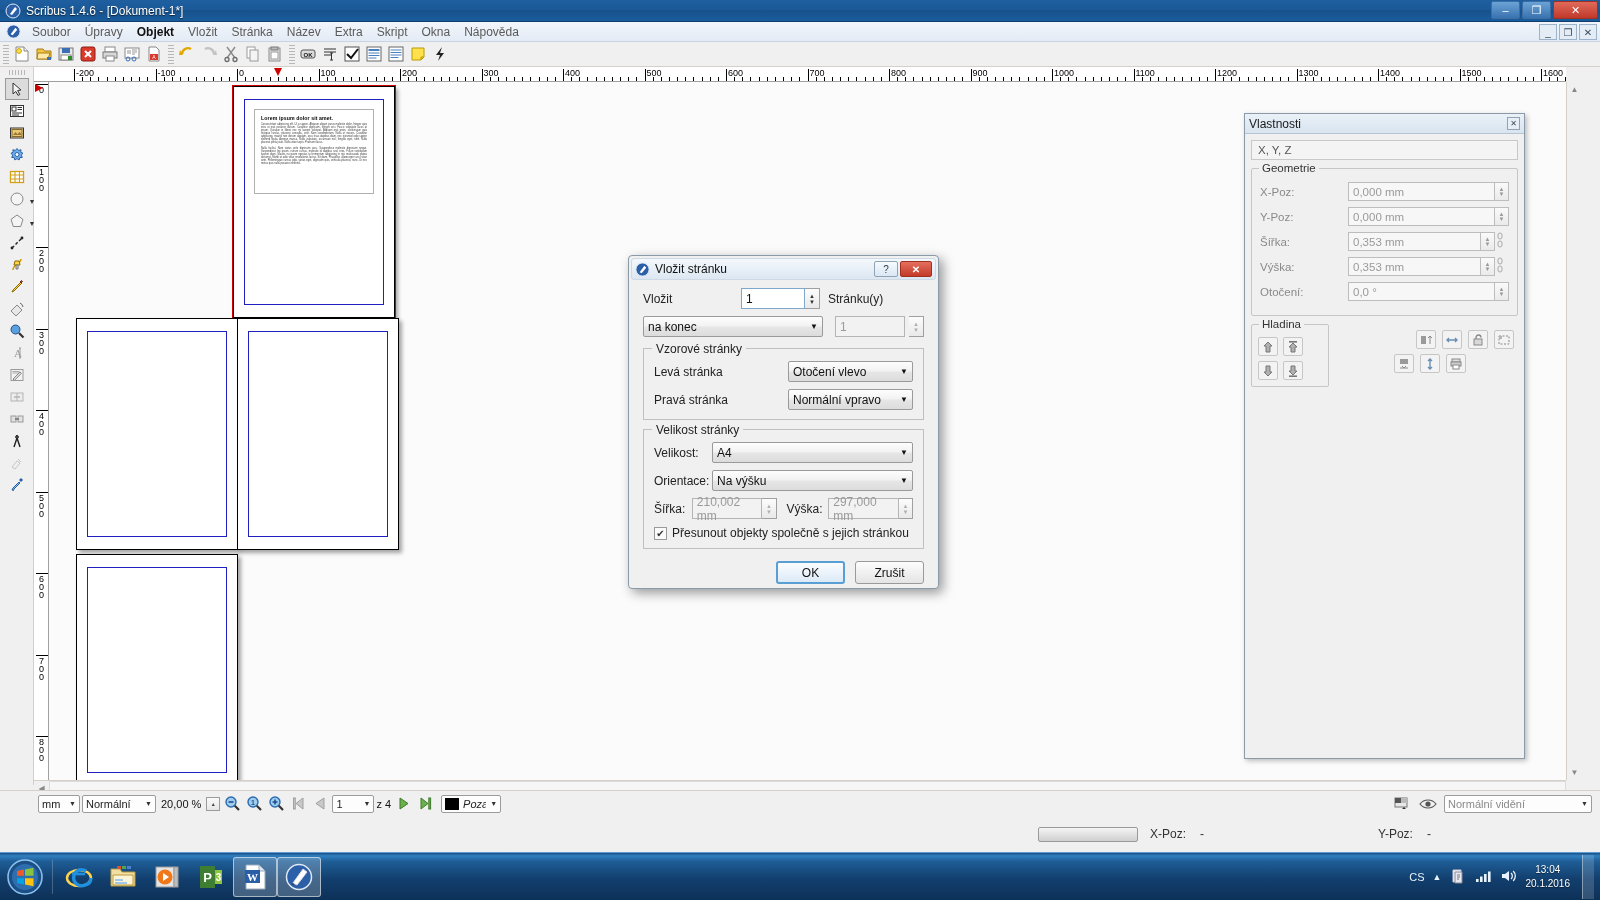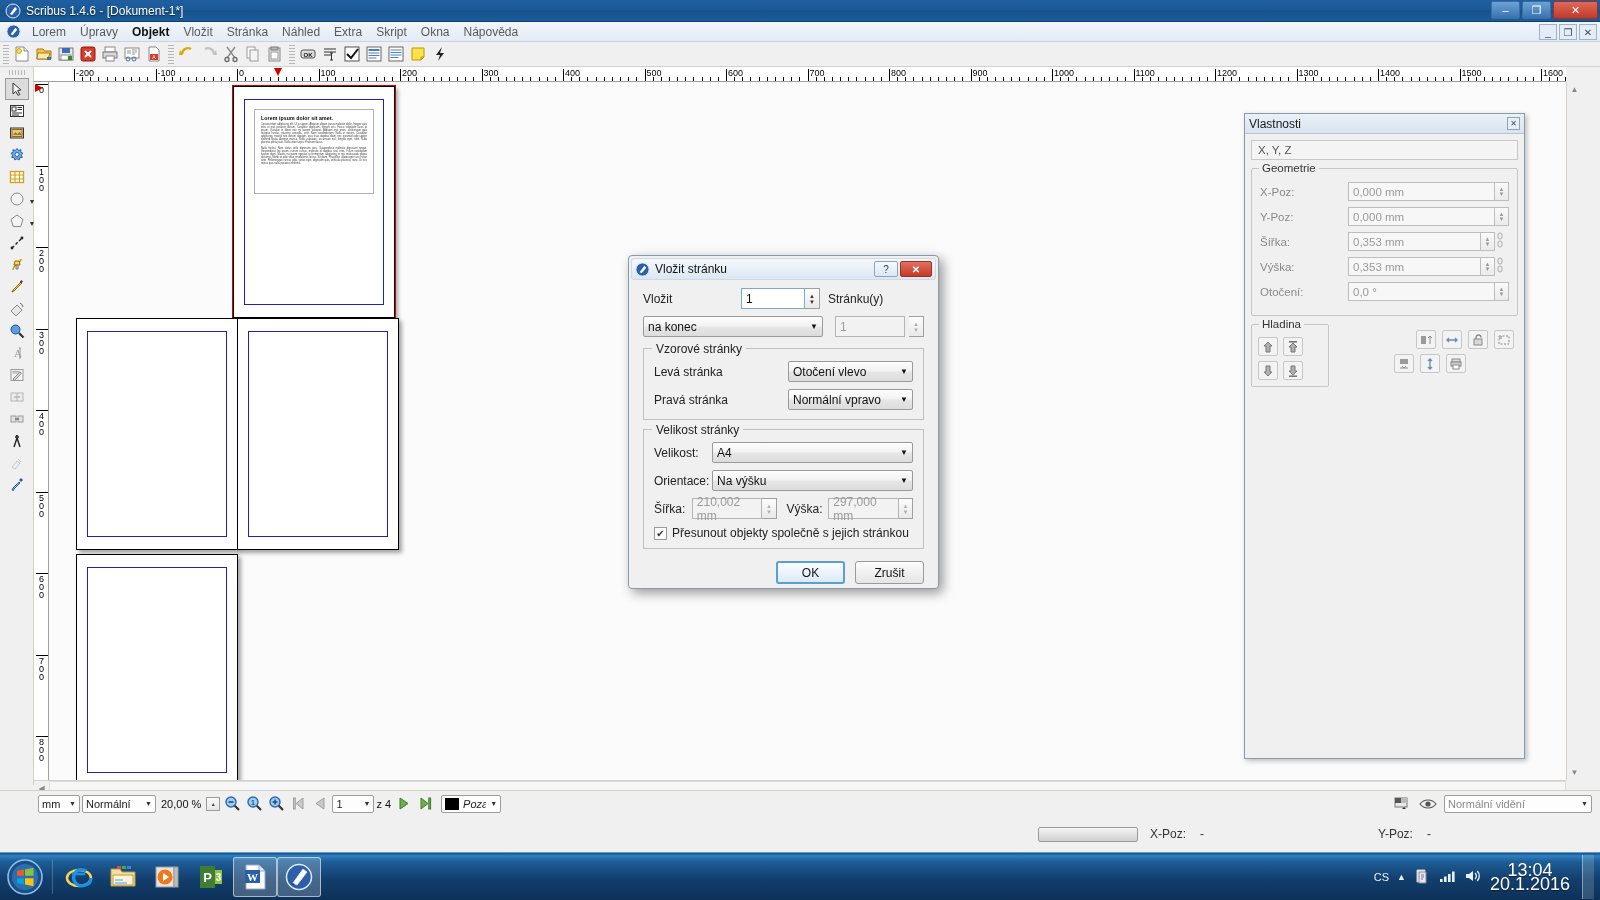--- a/index.html
+++ b/index.html
@@ -220,21 +220,21 @@
     position:absolute; left:0; top:852px; width:1600px; height:48px;
     background:linear-gradient(to bottom,#1c4e82 0%,#2f7fc0 6%,#1e5d96 18%,#123f6e 55%,#0d3158 100%);
     border-top:1px solid #5b9bd5;
     display:flex; align-items:center;
   }
   .startorb { width:46px; height:40px; margin-left:2px; display:flex; align-items:center; justify-content:center; }
   .tbsep { width:1px; height:34px; background:rgba(255,255,255,.22); margin:0 4px;}
   .tbapp { width:44px; height:40px; display:flex; align-items:center; justify-content:center; border-radius:3px;}
   .tbapp.open { background:rgba(255,255,255,.22); border:1px solid rgba(255,255,255,.55);}
   .tray { margin-left:auto; display:flex; align-items:center; gap:8px; padding-right:6px; color:#e8f2fb; font-size:11px;}
-  .clock { text-align:center; line-height:14px; font-size:18px; color:#fff; text-shadow:0 1px 1px rgba(0,0,0,.5);}
+  .clock { text-align:center; line-height:14px; font-size:10px; color:#fff; text-shadow:0 1px 1px rgba(0,0,0,.5);}
   .showdesk { width:12px; height:44px; background:rgba(255,255,255,.16); border-left:1px solid rgba(255,255,255,.4); margin-left:4px;}
 
   
   .coordstrip { position:absolute; left:0; top:816px; width:1600px; height:36px; background:#f0f0f0;
       display:flex; align-items:center; }
   .cs-cell { border-left:1px solid #cfcfcf; border-right:1px solid #cfcfcf; height:22px; display:flex;
       align-items:center; padding:0 6px; font-size:12px; color:#333;}
   .progress { width:100px; height:15px; border:1px solid #9a9a9a; background:linear-gradient(#f5f5f5,#cfcfcf); border-radius:2px;}
 </style>
 </head>
@@ -257,26 +257,26 @@
     </div>
   </div>
 
   <div class="menubar">
     <span class="mb-icon">
       <svg width="15" height="15" viewBox="0 0 16 16">
           <circle cx="8" cy="8" r="7" fill="#2b5fa8" stroke="#dfe9f5"></circle>
           <path d="M5 11 L10 4 L12 6 L7 12 Z" fill="#fff"></path>
         </svg>
     </span>
-    <span class="mi">Lorem</span>
+    <span class="mi">Soubor</span>
     <span class="mi">Úpravy</span>
     <span class="mi active">Objekt</span>
     <span class="mi">Vložit</span>
     <span class="mi">Stránka</span>
-    <span class="mi">Náhled</span>
+    <span class="mi">Název</span>
     <span class="mi">Extra</span>
     <span class="mi">Skript</span>
     <span class="mi">Okna</span>
     <span class="mi">Nápověda</span>
     <div class="mdi-btns">
       <div class="mdi-btn">_</div>
       <div class="mdi-btn">❐</div>
       <div class="mdi-btn">✕</div>
     </div>
   </div>

